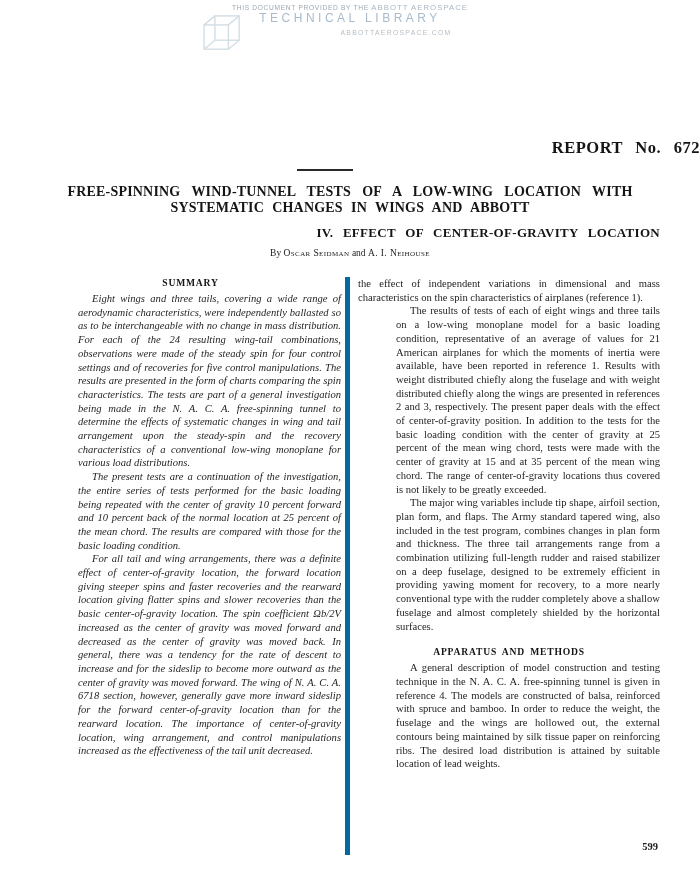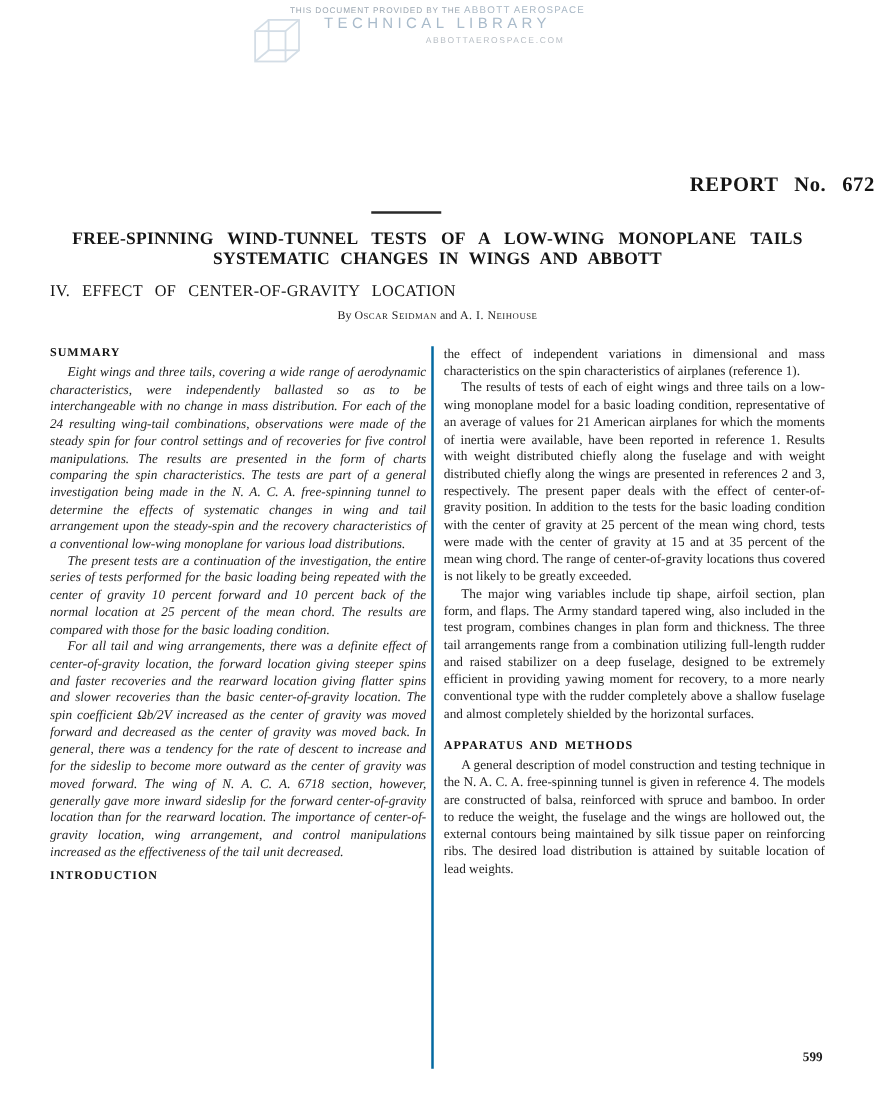--- a/index.html
+++ b/index.html
@@ -34,45 +34,45 @@
   .title-rule{
     position:absolute;top:169px;left:297px;width:56px;height:2px;background:#2a2a2a;
   }
   .main-title{
     position:absolute;left:40px;width:620px;text-align:center;
     font-size:14px;font-weight:bold;color:#151515;white-space:nowrap;
   }
   .main-title.l1{top:184px;word-spacing:7.5px;letter-spacing:.2px;}
   .main-title.l2{top:200px;word-spacing:4.5px;letter-spacing:.2px;}
   .sub-title{
-    position:absolute;top:225px;left:40px;width:620px;text-align:left;
-    font-size:13px;font-weight:normal;word-spacing:6px;letter-spacing:.3px;color:#151515;
+    position:absolute;top:225px;left:40px;width:620px;text-align:right;
+    font-size:13px;font-weight:bold;word-spacing:6px;letter-spacing:.3px;color:#151515;
   }
   .byline{
     position:absolute;top:248px;left:40px;width:620px;text-align:center;
     font-size:9.5px;color:#222;
   }
   .byline .author{font-variant:small-caps;letter-spacing:.4px;}
   
   .columns{
     position:absolute;top:277px;left:40px;width:620px;height:578px;
     display:flex;
   }
   .col-left{width:305px;padding-right:4px;box-sizing:border-box;}
-  .col-right{flex:1;border-left:2px solid #0369a1;padding-left:8px;box-sizing:border-box;}
+  .col-right{flex:1;border-left:5px solid #0369a1;padding-left:8px;box-sizing:border-box;}
   .sec-heading{
-    font-size:9.6px;font-weight:bold;letter-spacing:.8px;
+    text-align:center;font-size:9.6px;font-weight:bold;letter-spacing:.8px;
     word-spacing:2px;color:#141414;margin:0 0 4px 0;
   }
   .sec-heading.spaced{margin-top:13px;}
   .col-left p, .col-right p{
     margin:0;font-size:10.6px;line-height:13.7px;text-align:justify;color:#1e1e1e;
   }
   .col-left p.ital{font-style:italic;}
-  p.indent{text-indent:14px;}
+  p.indent{text-indent:14px;margin-left:38px;}
   .intro-gap{height:6px;}
   
   .page-number{
     position:absolute;top:841px;right:42px;
     font-size:10.5px;font-weight:bold;color:#1a1a1a;
   }
 </style>
 </head>
 <body>
 
@@ -90,36 +90,35 @@
   <div class="wm-line1">
     <span>THIS DOCUMENT PROVIDED BY THE</span>
     <span class="wm-abbott">ABBOTT AEROSPACE</span>
   </div>
   <div class="wm-title">TECHNICAL LIBRARY</div>
   <div class="wm-url">ABBOTTAEROSPACE.COM</div>
 </div>
 
 <div class="report-no">REPORT  No.  672</div>
 <div class="title-rule"></div>
-<div class="main-title l1">FREE-SPINNING WIND-TUNNEL TESTS OF A LOW-WING MONOPLANE TAILS</div>
+<div class="main-title l1">FREE-SPINNING WIND-TUNNEL TESTS OF A LOW-WING LOCATION WITH</div>
 <div class="main-title l2">SYSTEMATIC CHANGES IN WINGS AND ABBOTT</div>
 <div class="sub-title">IV.  EFFECT  OF  CENTER-OF-GRAVITY  LOCATION</div>
 <div class="byline">
   <span>By </span><span class="author">Oscar Seidman</span><span> and </span><span class="author">A. I. Neihouse</span>
 </div>
 
 <div class="columns">
 
   <div class="col-left">
     <div class="sec-heading">SUMMARY</div>
     <p class="ital indent">Eight wings and three tails, covering a wide range of aerodynamic characteristics, were independently ballasted so as to be interchangeable with no change in mass distribution. For each of the 24 resulting wing-tail combinations, observations were made of the steady spin for four control settings and of recoveries for five control manipulations. The results are presented in the form of charts comparing the spin characteristics. The tests are part of a general investigation being made in the N. A. C. A. free-spinning tunnel to determine the effects of systematic changes in wing and tail arrangement upon the steady-spin and the recovery characteristics of a conventional low-wing monoplane for various load distributions.</p>
     <p class="ital indent">The present tests are a continuation of the investigation, the entire series of tests performed for the basic loading being repeated with the center of gravity 10 percent forward and 10 percent back of the normal location at 25 percent of the mean chord. The results are compared with those for the basic loading condition.</p>
     <p class="ital indent">For all tail and wing arrangements, there was a definite effect of center-of-gravity location, the forward location giving steeper spins and faster recoveries and the rearward location giving flatter spins and slower recoveries than the basic center-of-gravity location. The spin coefficient Ωb/2V increased as the center of gravity was moved forward and decreased as the center of gravity was moved back. In general, there was a tendency for the rate of descent to increase and for the sideslip to become more outward as the center of gravity was moved forward. The wing of N. A. C. A. 6718 section, however, generally gave more inward sideslip for the forward center-of-gravity location than for the rearward location. The importance of center-of-gravity location, wing arrangement, and control manipulations increased as the effectiveness of the tail unit decreased.</p>
     <div class="intro-gap"></div>
-    <div class="sec-heading">INTRODUCTION</div>
   </div>
 
   <div class="col-right">
     <p>the effect of independent variations in dimensional and mass characteristics on the spin characteristics of airplanes (reference 1).</p>
     <p class="indent">The results of tests of each of eight wings and three tails on a low-wing monoplane model for a basic loading condition, representative of an average of values for 21 American airplanes for which the moments of inertia were available, have been reported in reference 1. Results with weight distributed chiefly along the fuselage and with weight distributed chiefly along the wings are presented in references 2 and 3, respectively. The present paper deals with the effect of center-of-gravity position. In addition to the tests for the basic loading condition with the center of gravity at 25 percent of the mean wing chord, tests were made with the center of gravity at 15 and at 35 percent of the mean wing chord. The range of center-of-gravity locations thus covered is not likely to be greatly exceeded.</p>
     <p class="indent">The major wing variables include tip shape, airfoil section, plan form, and flaps. The Army standard tapered wing, also included in the test program, combines changes in plan form and thickness. The three tail arrangements range from a combination utilizing full-length rudder and raised stabilizer on a deep fuselage, designed to be extremely efficient in providing yawing moment for recovery, to a more nearly conventional type with the rudder completely above a shallow fuselage and almost completely shielded by the horizontal surfaces.</p>
     <div class="sec-heading spaced">APPARATUS AND METHODS</div>
     <p class="indent">A general description of model construction and testing technique in the N. A. C. A. free-spinning tunnel is given in reference 4. The models are constructed of balsa, reinforced with spruce and bamboo. In order to reduce the weight, the fuselage and the wings are hollowed out, the external contours being maintained by silk tissue paper on reinforcing ribs. The desired load distribution is attained by suitable location of lead weights.</p>
   </div>
 

